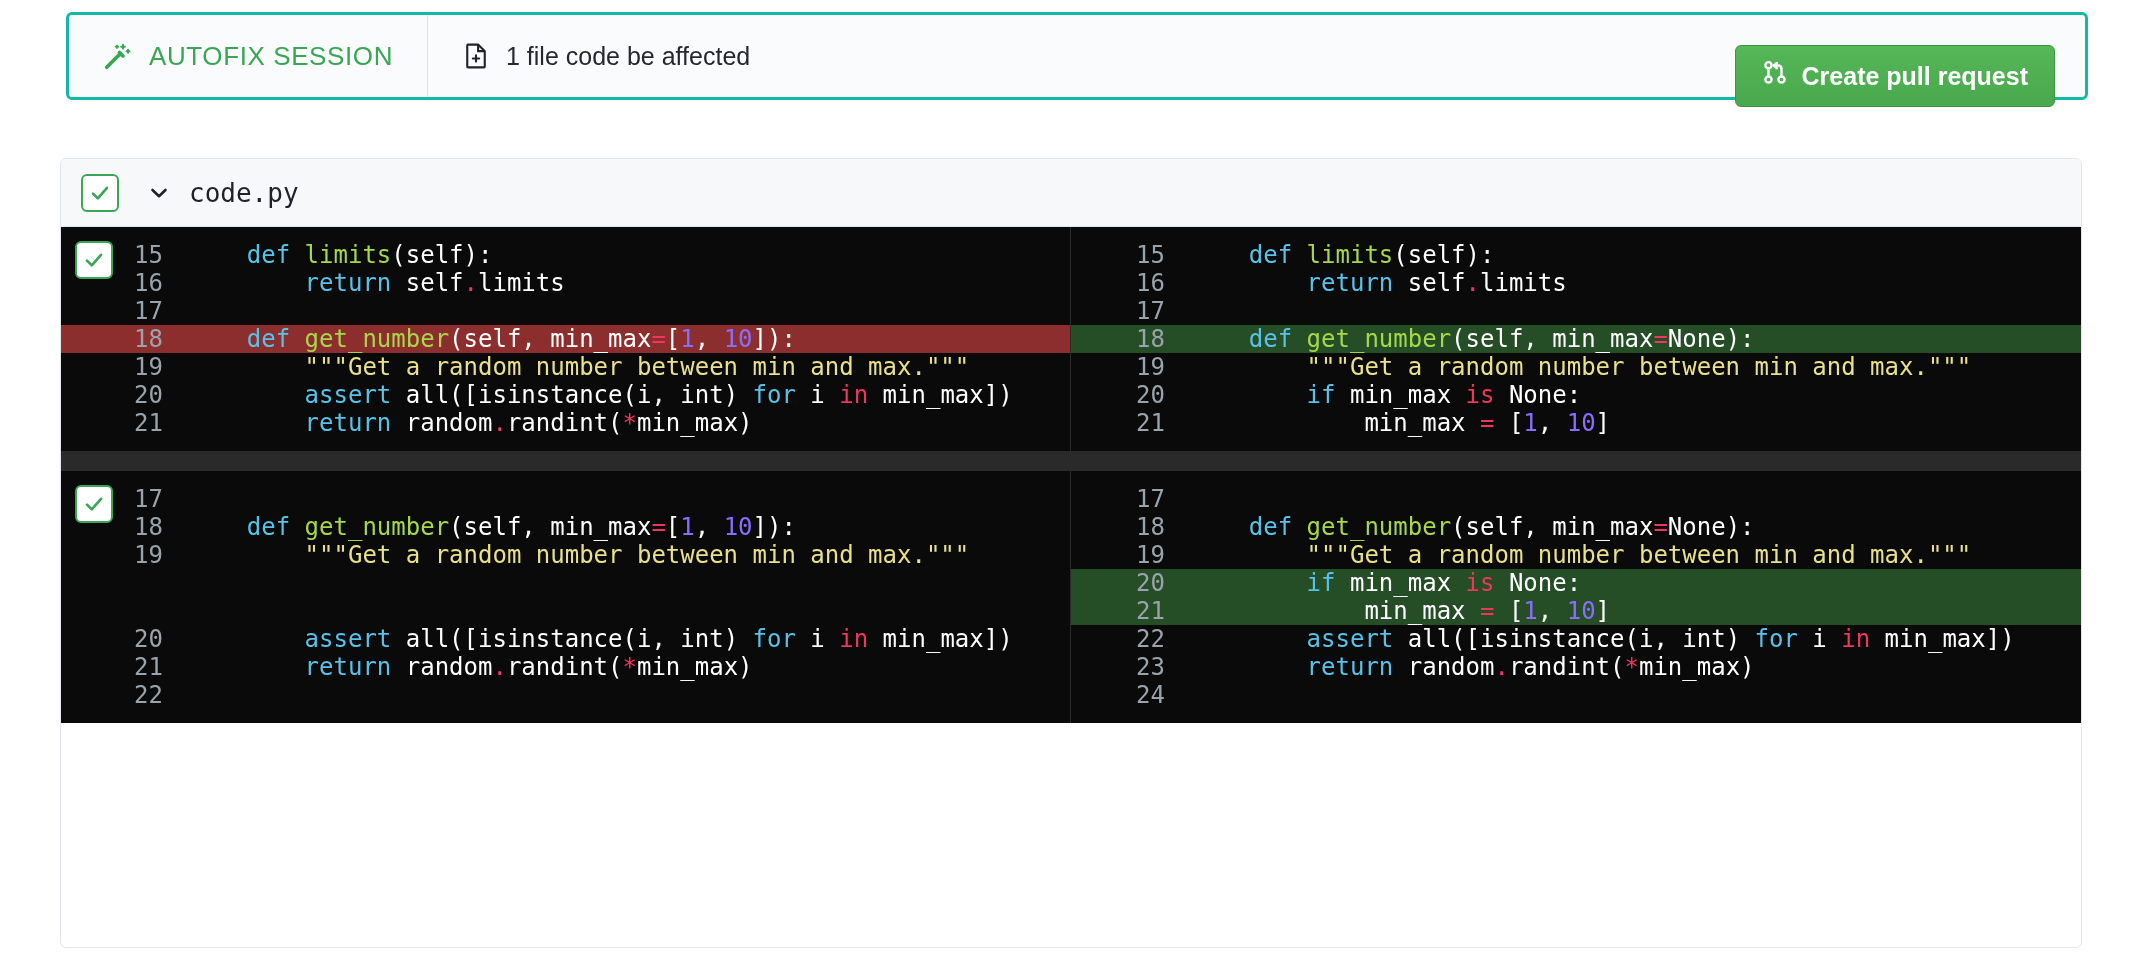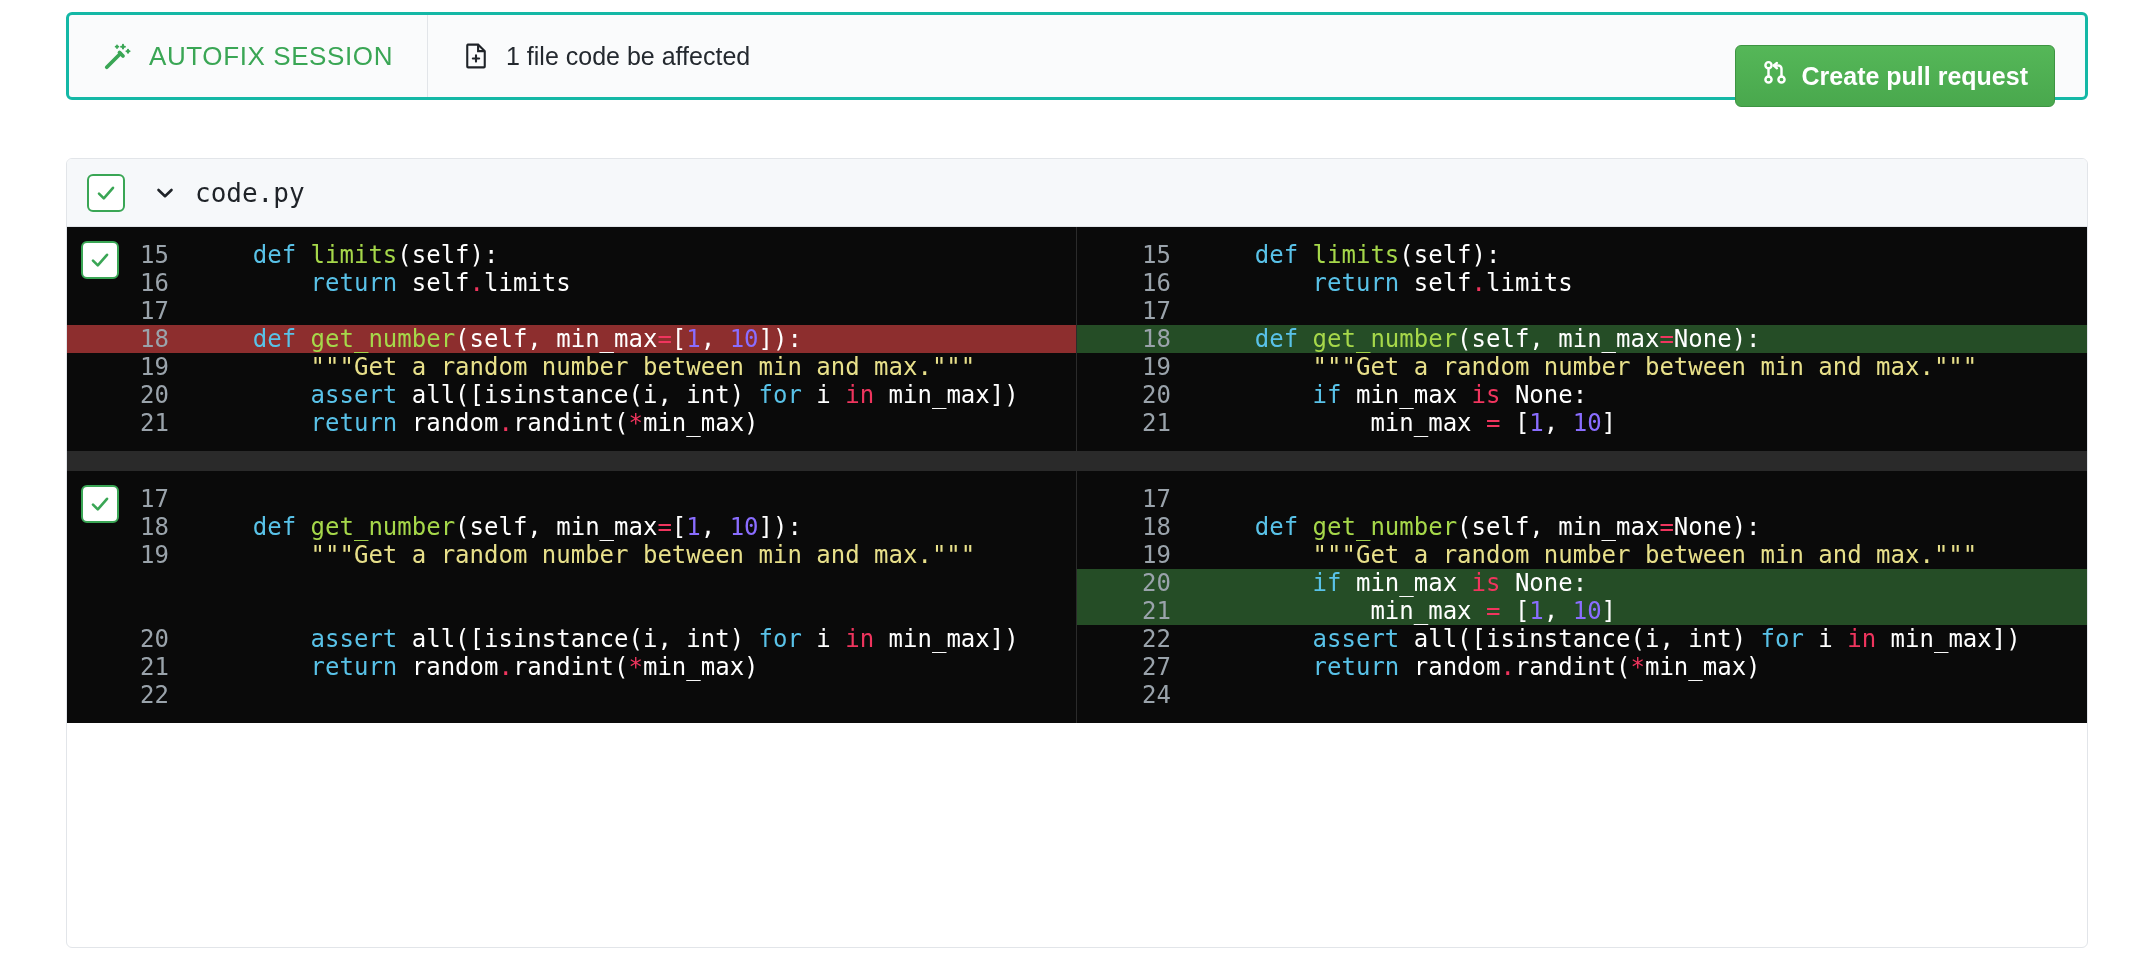--- a/index.html
+++ b/index.html
@@ -66,21 +66,21 @@
     font-size: 25px;
     font-weight: 700;
     cursor: pointer;
     white-space: nowrap;
     margin-top: 20px;
   }
 
   
   .file-card {
     position: absolute;
-    left: 66px; top: 158px;
+    left: 60px; top: 158px;
     width: 2022px;
     height: 790px;
     border: 1px solid #e2e5e9;
     border-radius: 6px;
     overflow: hidden;
     background: #fff;
   }
   .file-header {
     height: 68px;
     background: #f6f8fa;
@@ -284,19 +284,19 @@
             <div class="code-line"><span class="ln">21</span><span class="code"><span class="t-pl">        </span><span class="t-kw">return</span><span class="t-pl"> random</span><span class="t-op">.</span><span class="t-pl">randint(</span><span class="t-op">*</span><span class="t-pl">min_max)</span></span></div>
             <div class="code-line"><span class="ln">22</span><span class="code">&nbsp;</span></div>
           </div>
           <div class="pane right">
             <div class="code-line"><span class="ln">17</span><span class="code">&nbsp;</span></div>
             <div class="code-line"><span class="ln">18</span><span class="code"><span class="t-pl">    </span><span class="t-kw">def</span><span class="t-pl"> </span><span class="t-fn">get_number</span><span class="t-pl">(self, min_max</span><span class="t-op">=</span><span class="t-pl">None):</span></span></div>
             <div class="code-line"><span class="ln">19</span><span class="code"><span class="t-pl">        </span><span class="t-str">"""Get a random number between min and max."""</span></span></div>
             <div class="code-line add"><span class="ln">20</span><span class="code"><span class="t-pl">        </span><span class="t-kw">if</span><span class="t-pl"> min_max </span><span class="t-op">is</span><span class="t-pl"> None:</span></span></div>
             <div class="code-line add"><span class="ln">21</span><span class="code"><span class="t-pl">            </span><span class="t-pl">min_max </span><span class="t-op">=</span><span class="t-pl"> [</span><span class="t-num">1</span><span class="t-pl">, </span><span class="t-num">10</span><span class="t-pl">]</span></span></div>
             <div class="code-line"><span class="ln">22</span><span class="code"><span class="t-pl">        </span><span class="t-kw">assert</span><span class="t-pl"> all([isinstance(i, int) </span><span class="t-kw">for</span><span class="t-pl"> i </span><span class="t-op">in</span><span class="t-pl"> min_max])</span></span></div>
-            <div class="code-line"><span class="ln">27</span><span class="code"><span class="t-pl">        </span><span class="t-kw">return</span><span class="t-pl"> random</span><span class="t-op">.</span><span class="t-pl">randint(</span><span class="t-op">*</span><span class="t-pl">min_max)</span></span></div>
+            <div class="code-line"><span class="ln">23</span><span class="code"><span class="t-pl">        </span><span class="t-kw">return</span><span class="t-pl"> random</span><span class="t-op">.</span><span class="t-pl">randint(</span><span class="t-op">*</span><span class="t-pl">min_max)</span></span></div>
             <div class="code-line"><span class="ln">24</span><span class="code">&nbsp;</span></div>
           </div>
         </div>
       </div>
   </div>
 </div>
 
 </body></html>

